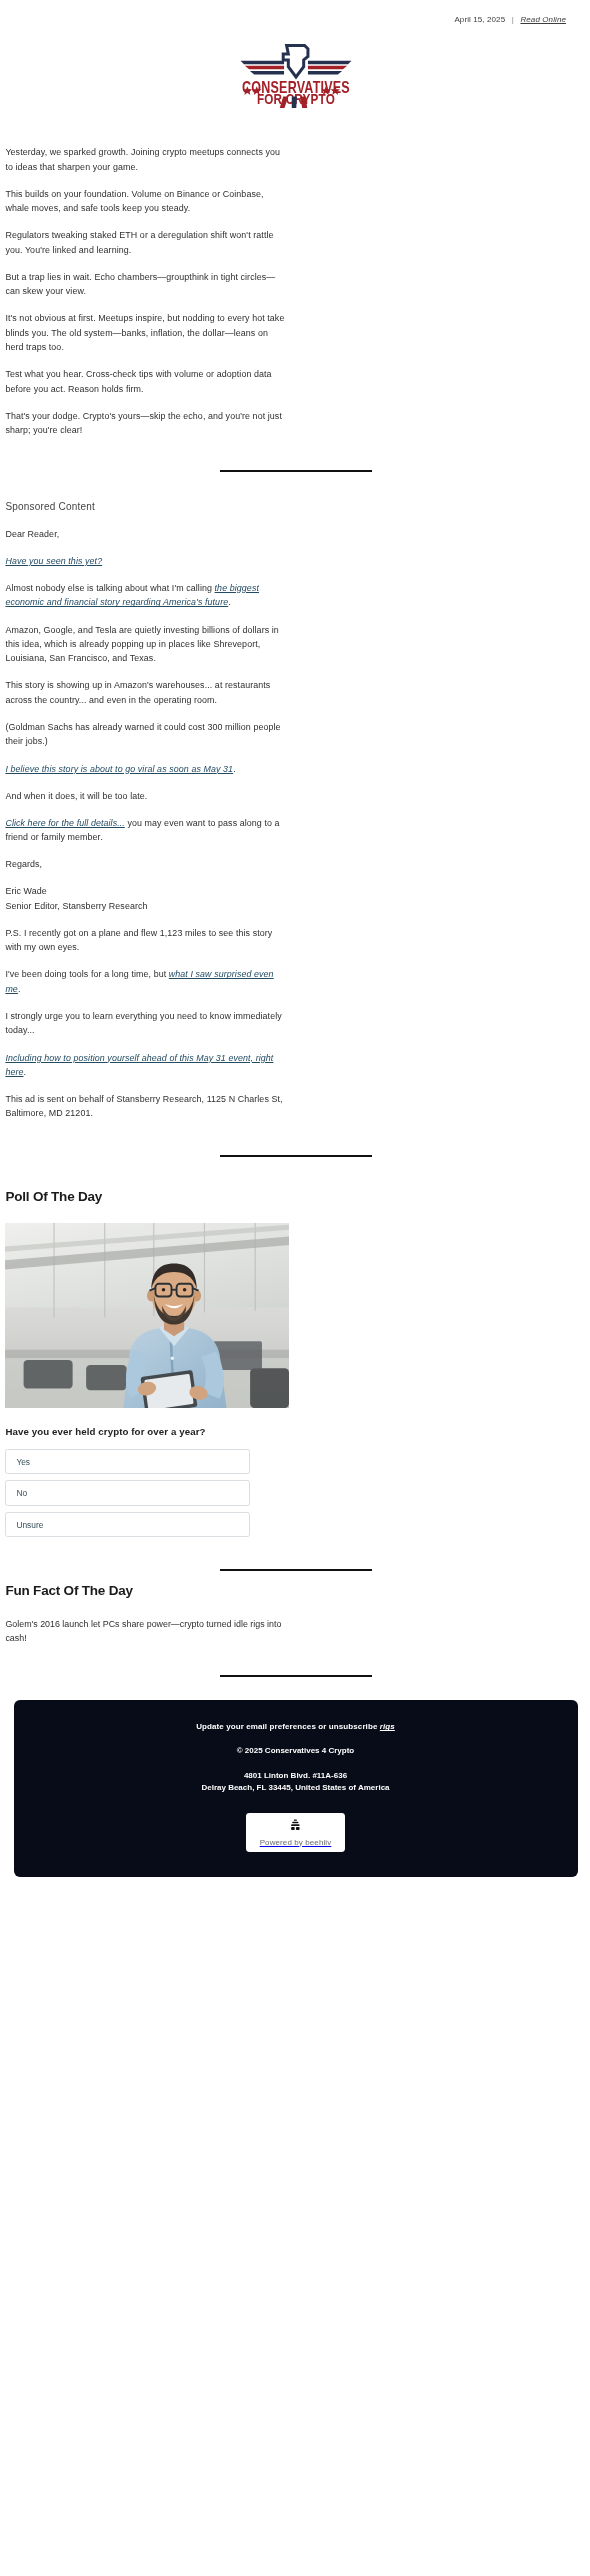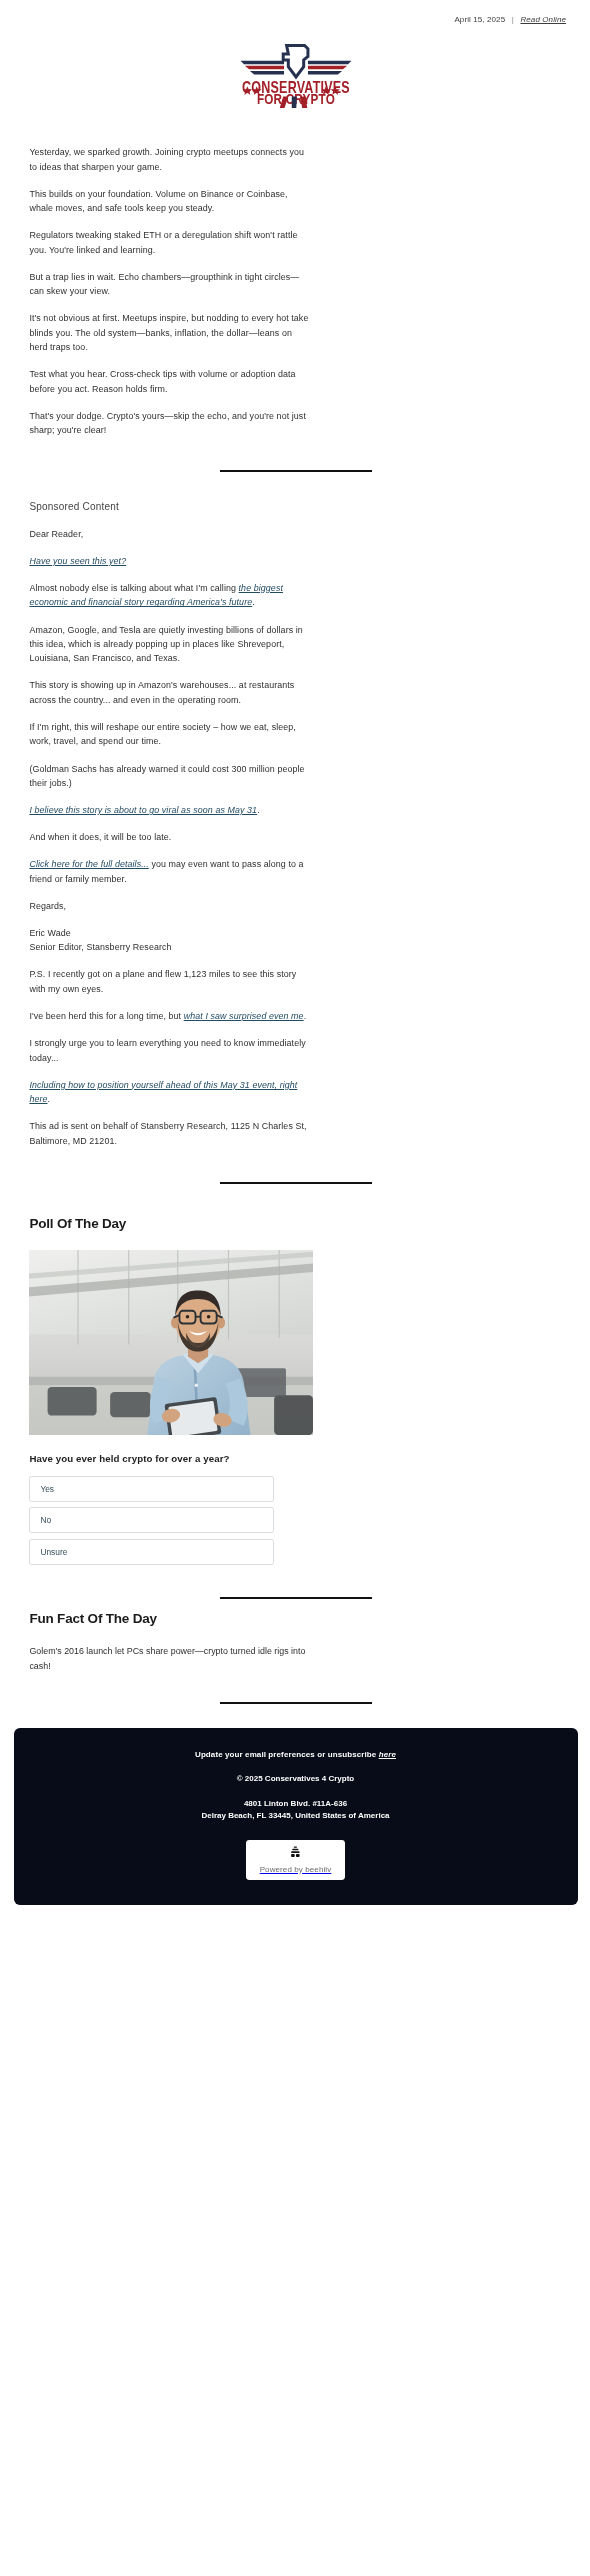--- a/index.html
+++ b/index.html
@@ -40,21 +40,21 @@
   }
   .logo {
     width: 128px;
     position: relative;
   }
   .logo svg { display: block; width: 100%; height: auto; }
 
   
   .content {
     width: 546px;
-    padding: 0 26px;
+    padding: 0 2px;
   }
   .col {
     max-width: 284px;
     margin: 0;
     padding-left: 3.4px;
   }
 
   p.body {
     font-size: 8.9px;
     line-height: 1.62;
@@ -253,21 +253,20 @@
       <p class="body">
         <a class="ilink" href="#">Have you seen this yet?</a>
       </p>
 
       <p class="body">
         <span>Almost nobody else is talking about what I'm calling </span><a class="ilink" href="#">the biggest economic and financial story regarding America's future</a><span>.</span>
       </p>
 
       <p class="body">Amazon, Google, and Tesla are quietly investing billions of dollars in this idea, which is already popping up in places like Shreveport, Louisiana, San Francisco, and Texas.</p>
       <p class="body">This story is showing up in Amazon's warehouses... at restaurants across the country... and even in the operating room.</p>
-      <p class="body">If I'm right, this will reshape our entire society – how we eat, sleep, work, travel, and spend our time.</p>
       <p class="body">(Goldman Sachs has already warned it could cost 300 million people their jobs.)</p>
 
       <p class="body">
         <a class="ilink" href="#">I believe this story is about to go viral as soon as May 31</a><span>.</span>
       </p>
 
       <p class="body">And when it does, it will be too late.</p>
 
       <p class="body">
         <a class="ilink" href="#">Click here for the full details...</a><span> you may even want to pass along to a friend or family member.</span>
@@ -276,21 +275,21 @@
       <p class="body">Regards,</p>
 
       <p class="body">
         <span class="sig-line">Eric Wade</span><br>
         <span class="sig-line">Senior Editor, Stansberry Research</span>
       </p>
 
       <p class="body">P.S. I recently got on a plane and flew 1,123 miles to see this story with my own eyes.</p>
 
       <p class="body">
-        <span>I've been herd this for a long time, but </span><a class="ilink" href="#">what I saw surprised even me</a><span>.</span>
+        <span>I've been doing tools for a long time, but </span><a class="ilink" href="#">what I saw surprised even me</a><span>.</span>
       </p>
 
       <p class="body">I strongly urge you to learn everything you need to know immediately today...</p>
 
       <p class="body">
         <a class="ilink" href="#">Including how to position yourself ahead of this May 31 event, right here</a><span>.</span>
       </p>
 
       <p class="body">This ad is sent on behalf of Stansberry Research, 1125 N Charles St, Baltimore, MD 21201.</p>
     </div>
@@ -420,21 +419,21 @@
     </div>
   </div>
 
   <div class="divider-row" style="margin-top:29px;">
     <div class="divider"></div>
   </div>
 
   <div class="footer-outer">
     <div class="footer">
       <p class="pref">
-        <span>Update your email preferences or unsubscribe </span><a href="#">here</a>
+        <span>Update your email preferences or unsubscribe </span><a href="#">rigs</a>
       </p>
       <p class="copyright">© 2025 Conservatives 4 Crypto</p>
       <p class="addr">
         <span>4801 Linton Blvd. #11A-636</span><br>
         <span>Delray Beach, FL 33445, United States of America</span>
       </p>
       <a class="beehiiv" href="#">
         <span>
           <svg width="12.7" height="12.7" viewBox="0 0 24 24" xmlns="http://www.w3.org/2000/svg">
             <rect x="9" y="1" width="6" height="2.4" rx="1.2" fill="#111"></rect>

